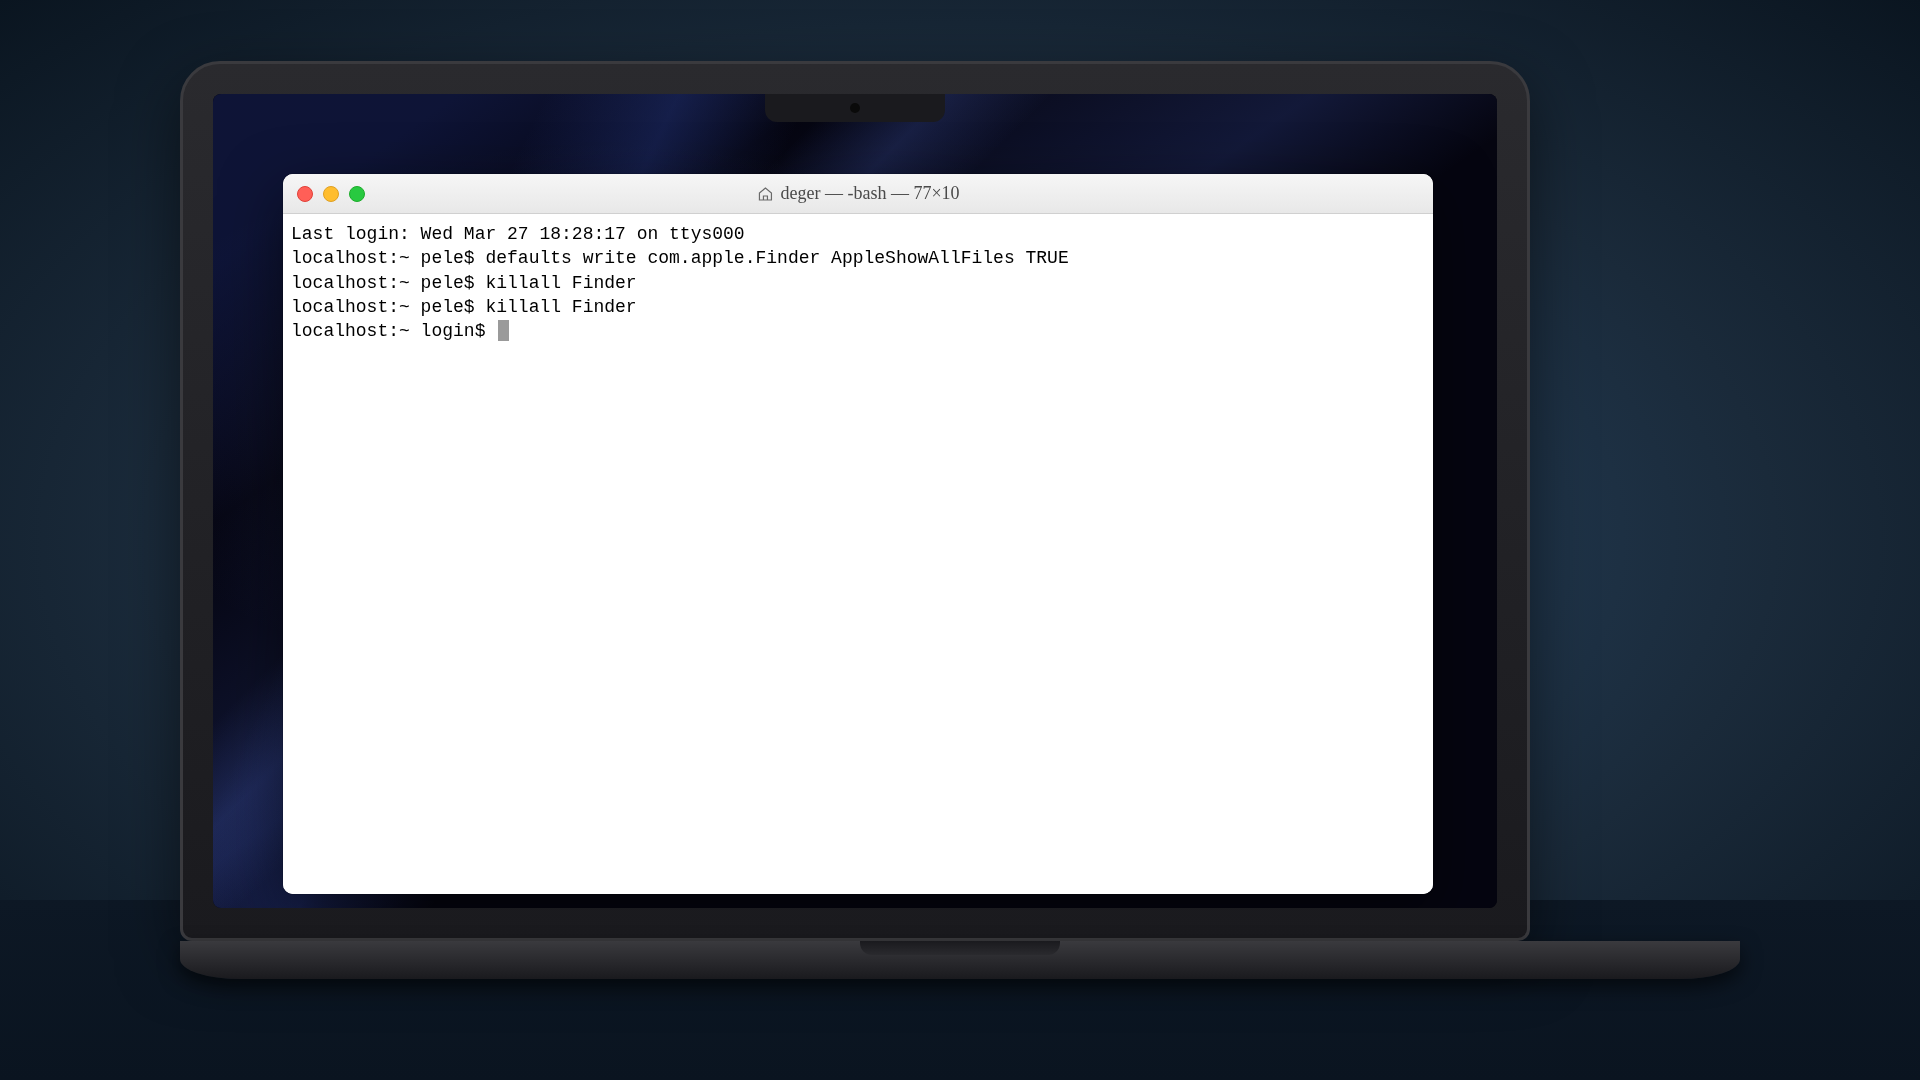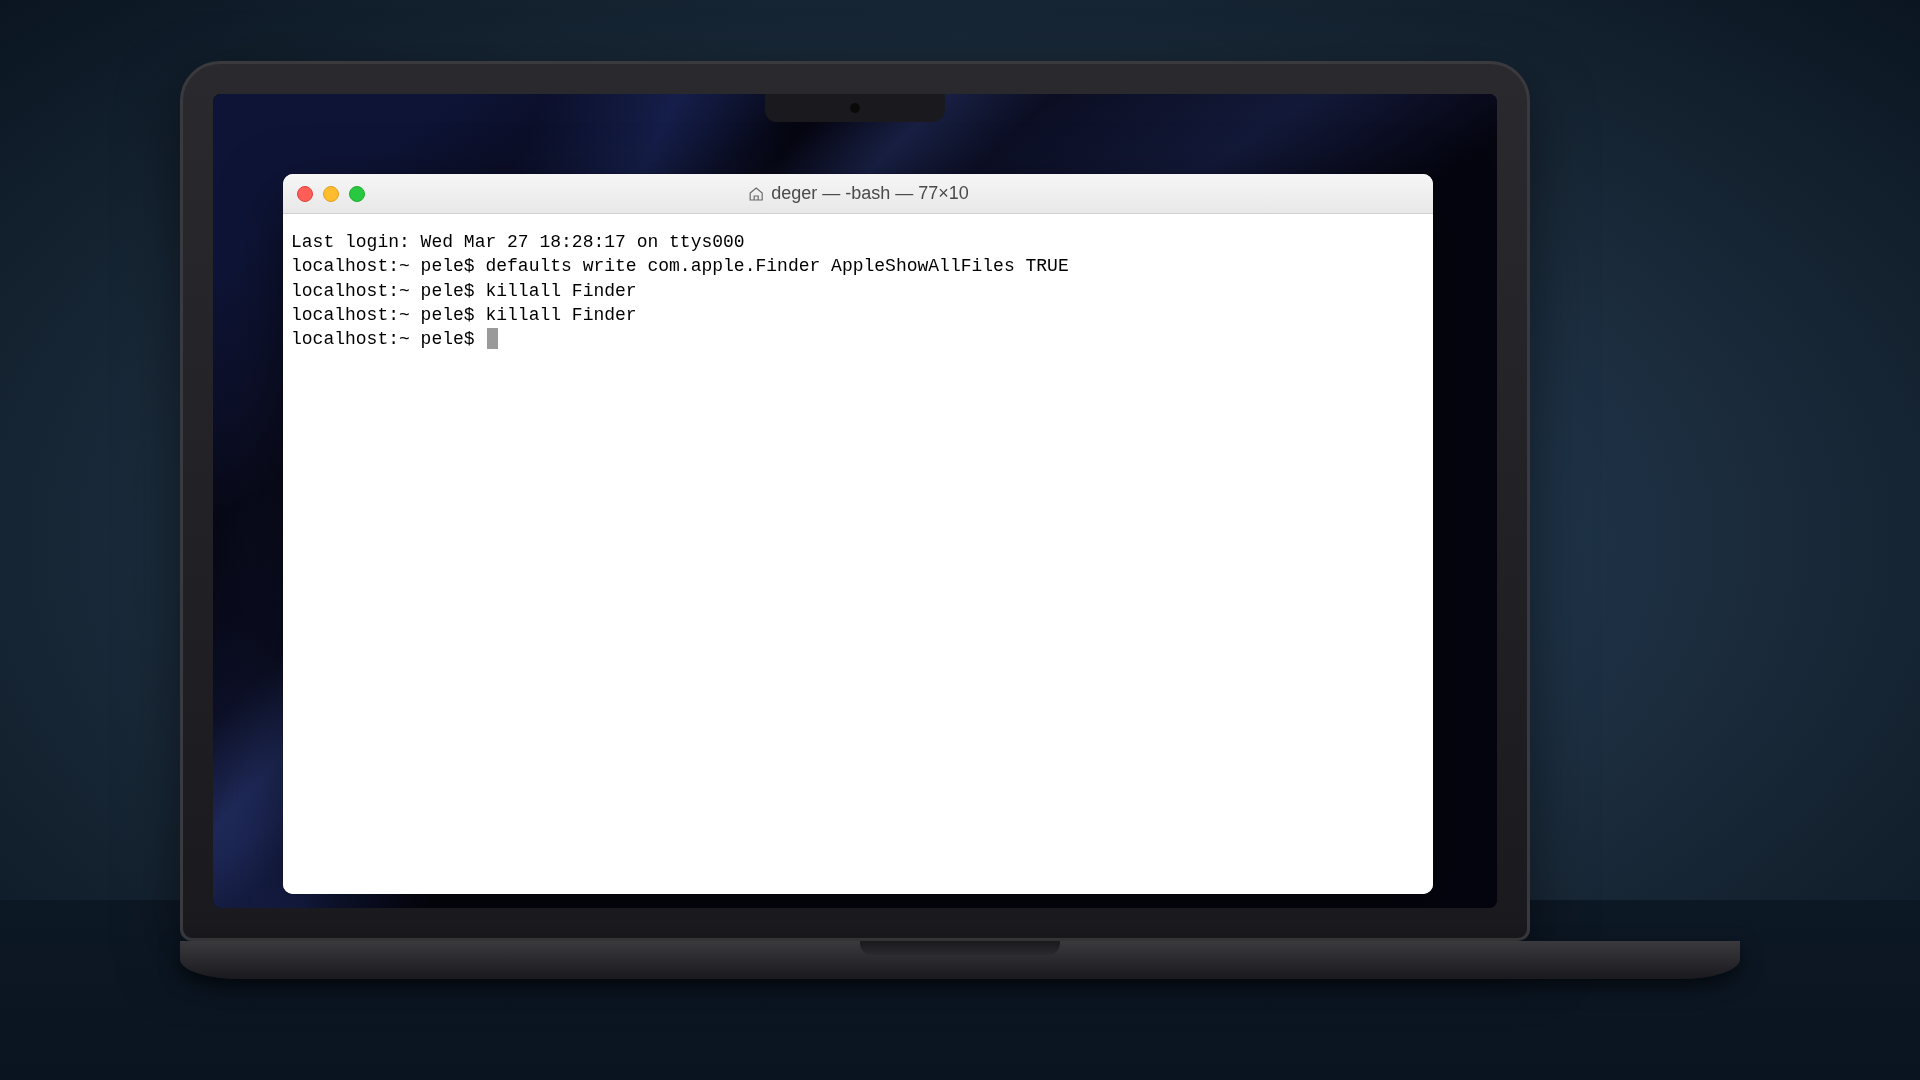--- a/index.html
+++ b/index.html
@@ -162,36 +162,36 @@
     }
     
     .title-text-wrapper {
       position: absolute;
       left: 50%;
       transform: translateX(-50%);
       display: flex;
       align-items: center;
       gap: 6px;
       color: #4a4a4a;
-      font-family: Liberation Sans, sans-serif;
+      font-family: Liberation Serif, serif;
       font-size: 18px;
     }
     
     .home-icon {
       width: 18px;
       height: 18px;
       display: inline-flex;
       align-items: center;
       justify-content: center;
     }
     
     .terminal-body {
       flex: 1;
       background: #ffffff;
-      padding: 16px 8px;
+      padding: 8px 8px;
       font-family: "Menlo", "Monaco", "Courier New", monospace;
       font-size: 18px;
       line-height: 1.35;
       color: #000000;
       position: relative;
     }
     
     .scrollbar-track {
       position: absolute;
       right: 0;
@@ -255,20 +255,20 @@
           </div>
         </div>
 
         <div class="scrollbar-track"></div>
 
         <div class="terminal-body">
           <div class="terminal-line">Last login: Wed Mar 27 18:28:17 on ttys000</div>
           <div class="terminal-line">localhost:~ pele$ defaults write com.apple.Finder AppleShowAllFiles TRUE</div>
           <div class="terminal-line">localhost:~ pele$ killall Finder</div>
           <div class="terminal-line">localhost:~ pele$ killall Finder</div>
-          <div class="terminal-line"><span>localhost:~ pele$ </span><span class="cursor-block"></span></div>
+          <div class="terminal-line"><span>localhost:~ login$ </span><span class="cursor-block"></span></div>
         </div>
       </div>
 
     </div>
   </div>
   <div class="laptop-base"></div>
 </div>
 
 </body></html>

